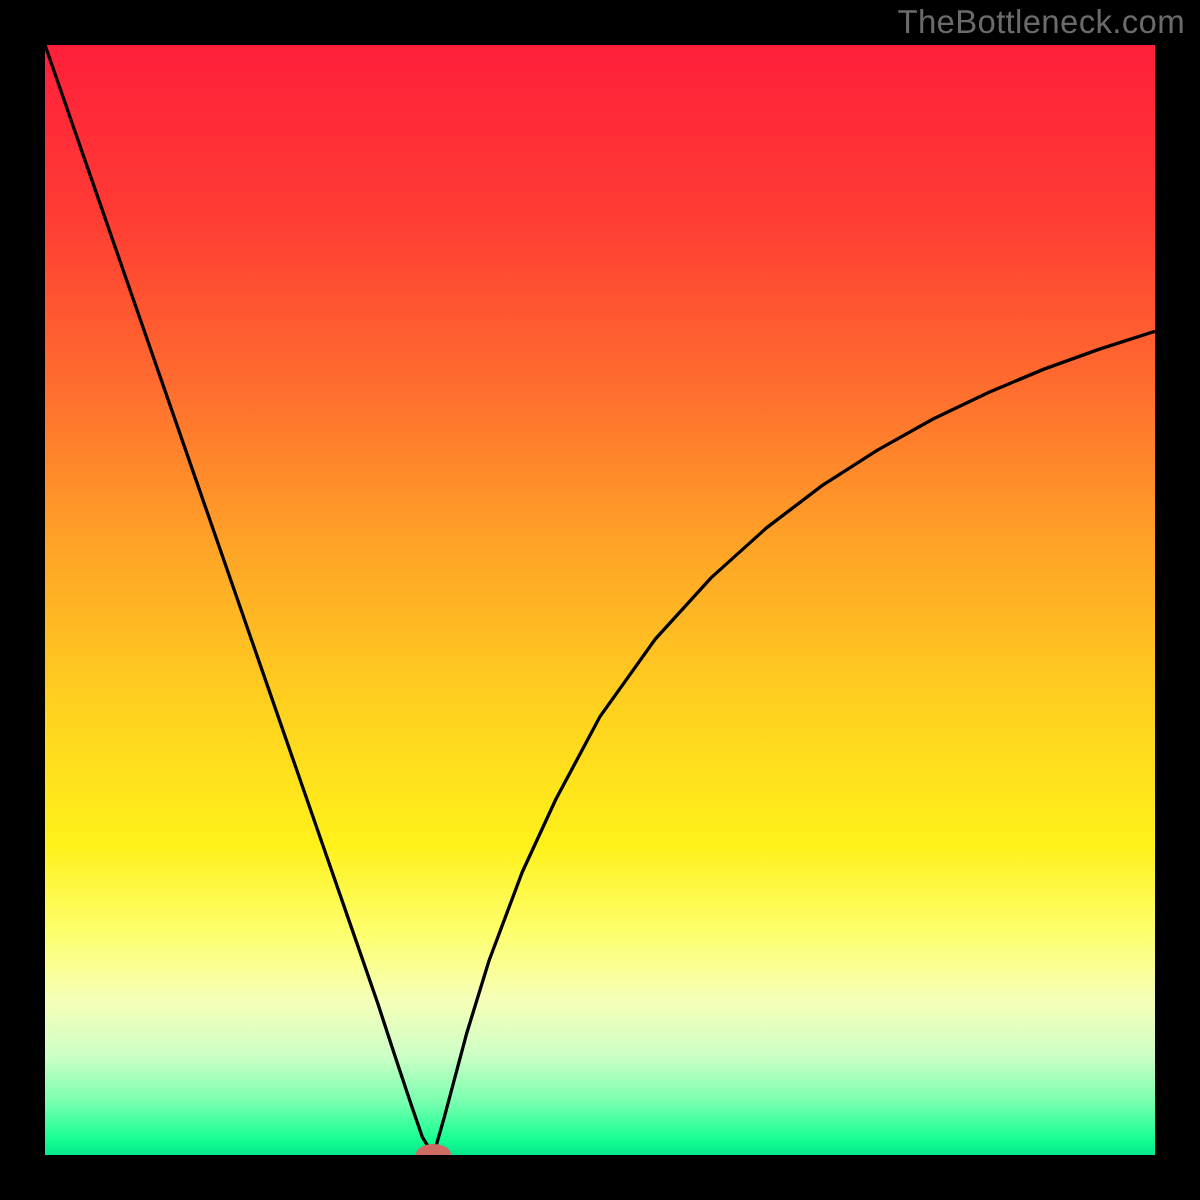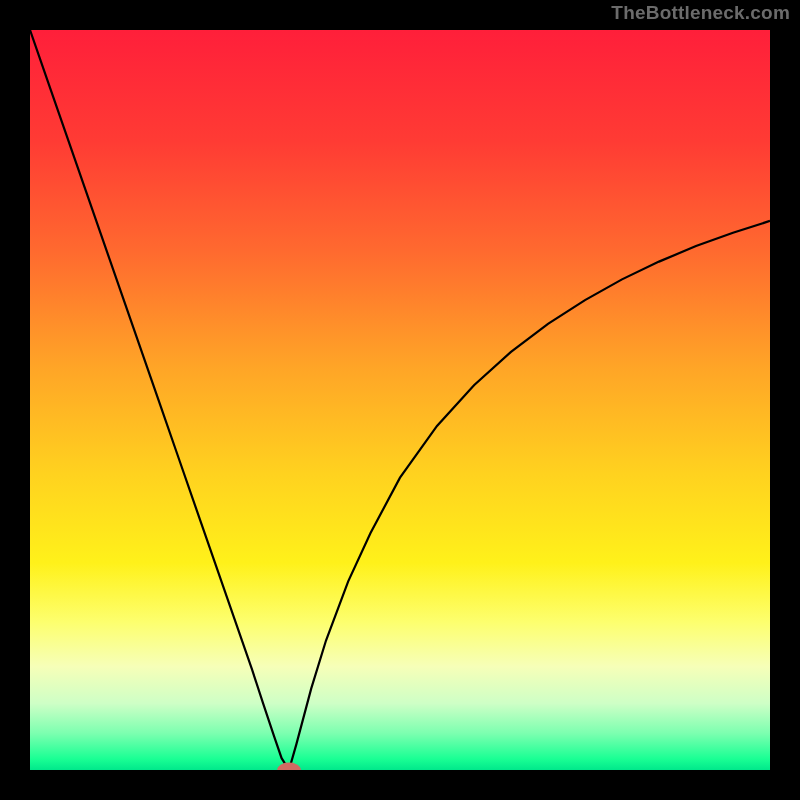--- a/index.html
+++ b/index.html
@@ -16,22 +16,22 @@
     left: 0; top: 0;
     width: 800px;
     height: 800px;
     background: #000;
   }
   .watermark {
     position: absolute;
     top: 2px;
     right: 10px;
     color: #6b6b6b;
-    font-size: 19px;
-    font-weight: 700;
+    font-size: 22px;
+    font-weight: 400;
     letter-spacing: 0.2px;
     z-index: 5;
     user-select: none;
   }
   .plot {
     position: absolute;
     left: 30px;
     top: 30px;
     width: 740px;
     height: 740px;

